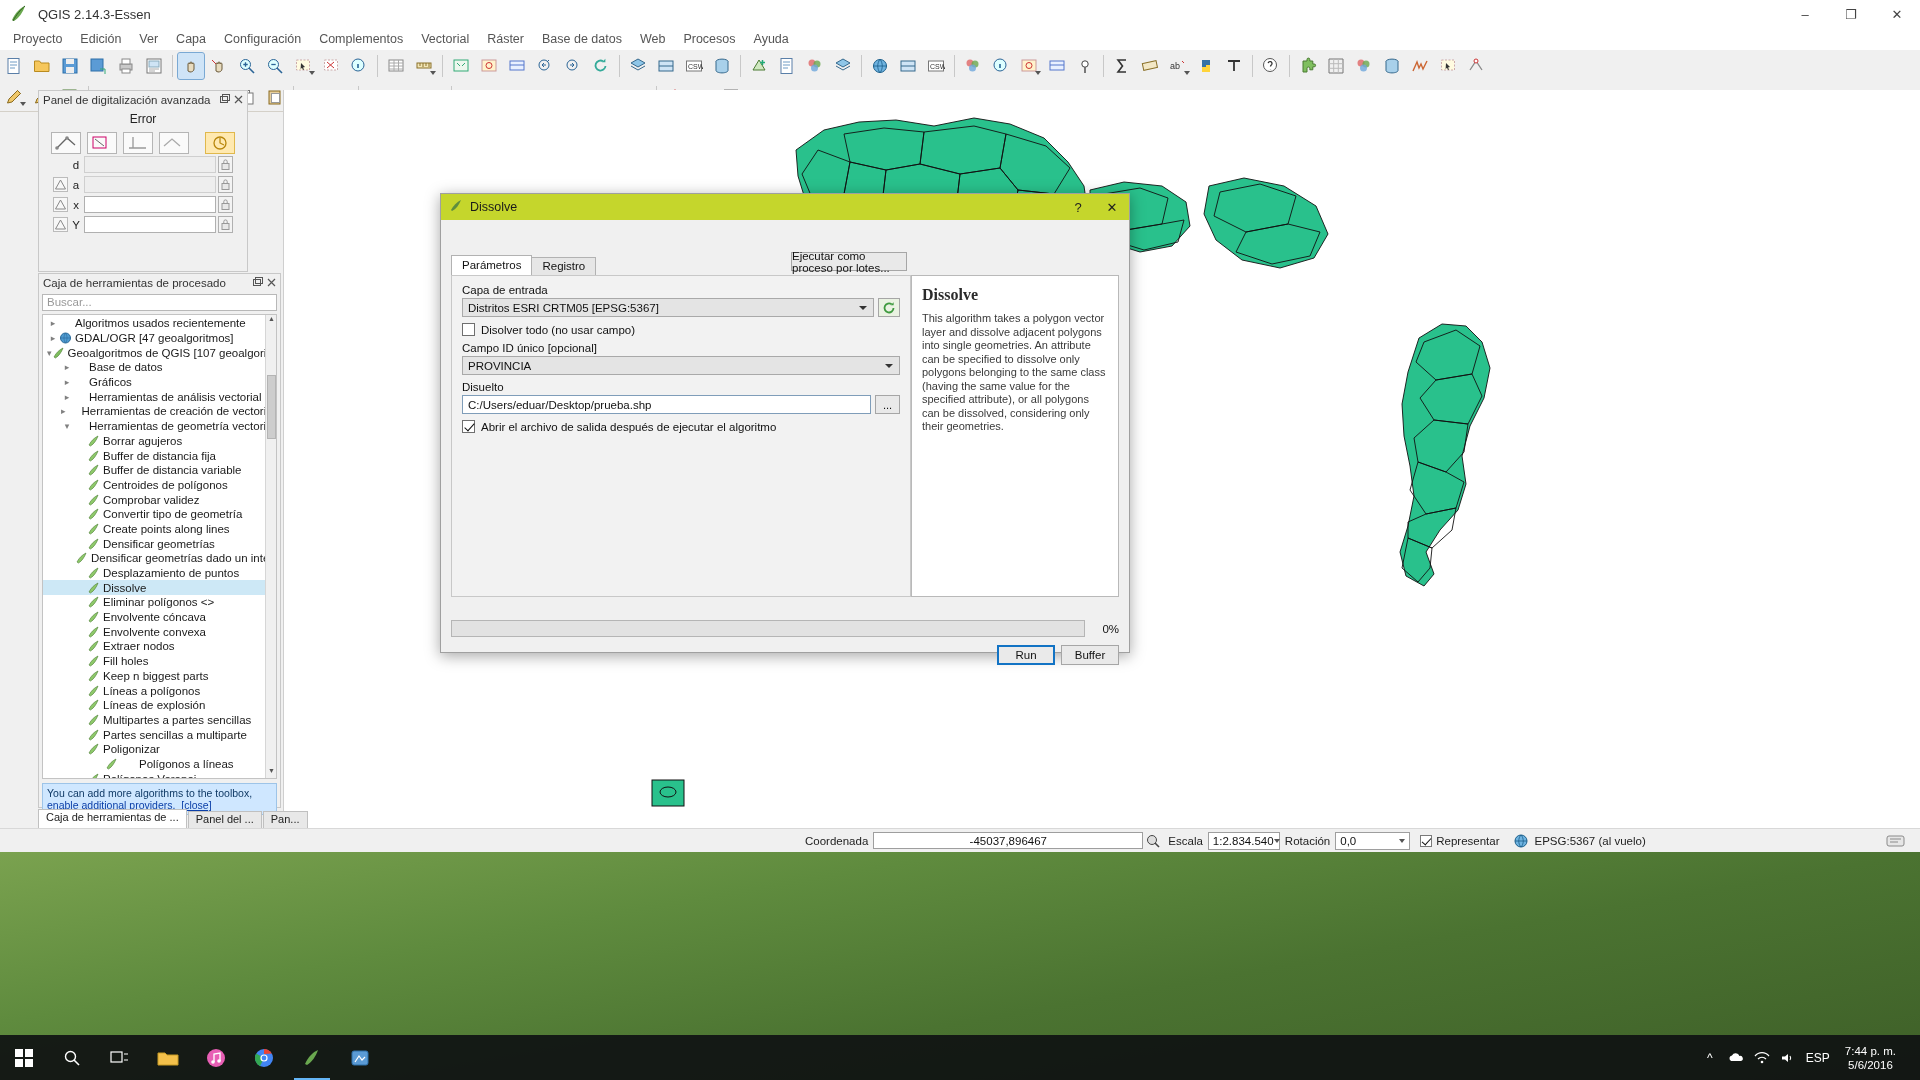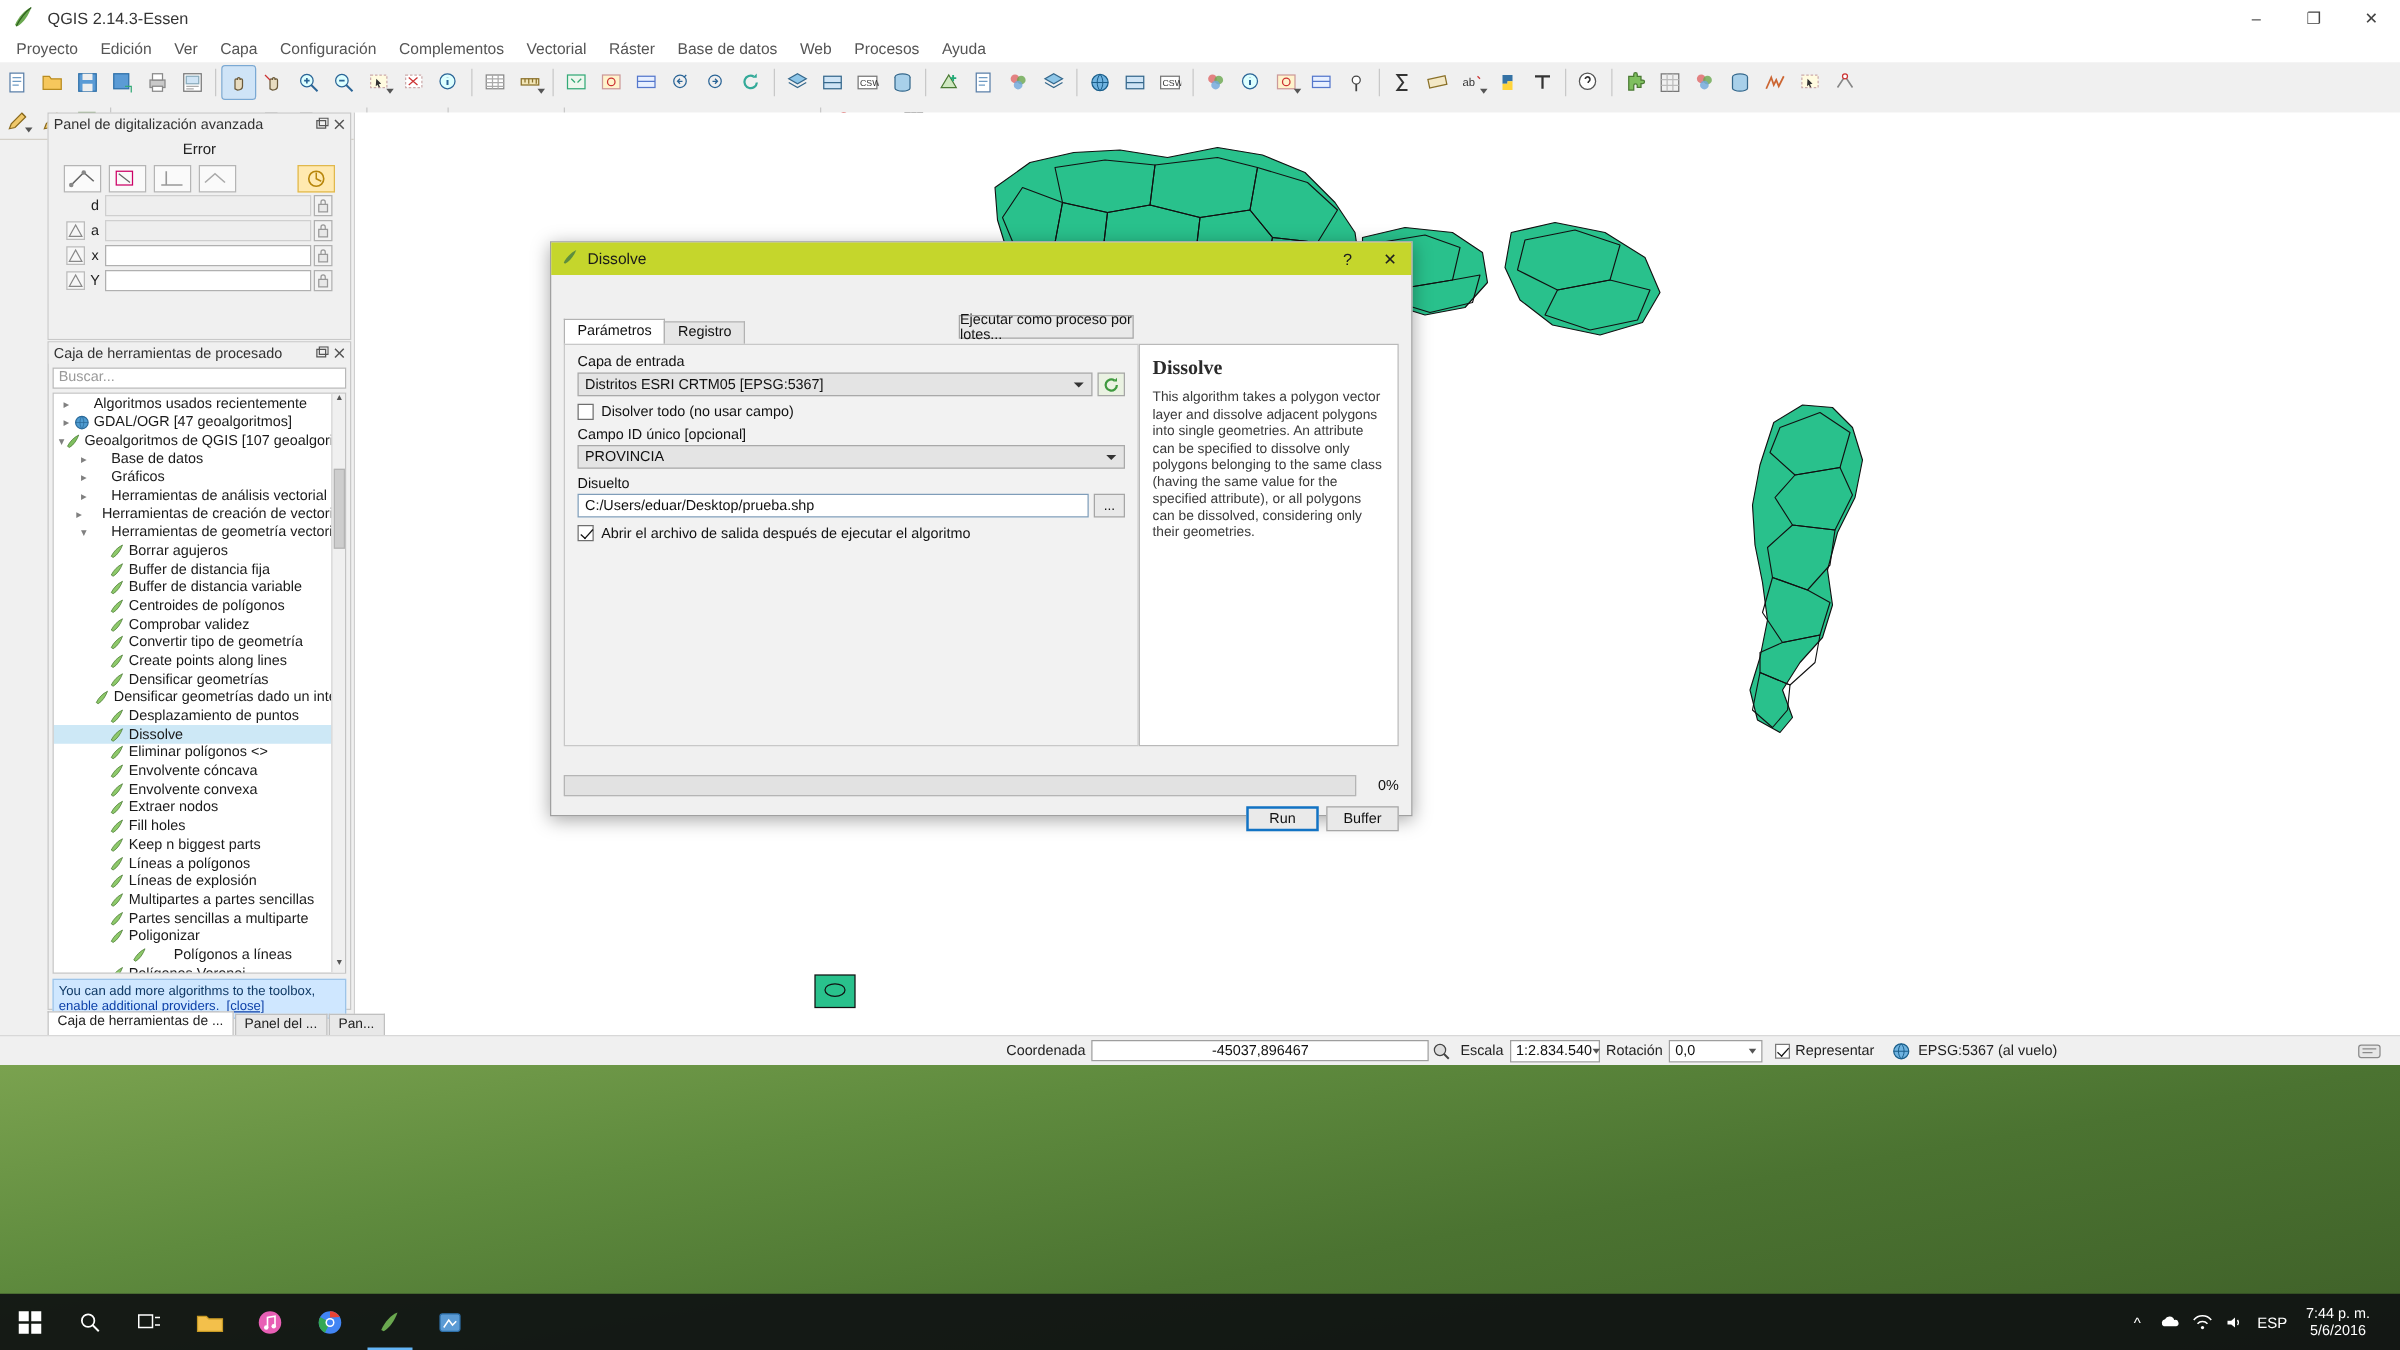--- a/index.html
+++ b/index.html
@@ -38,21 +38,21 @@
       border-top:4px solid #555; position:absolute; right:1px; bottom:4px; }
   .ic { width:18px; height:18px; position:relative; display:block; }
 
   
   .dock { position:absolute; background:#f0f0f0; border:1px solid #c8c8c8; }
   .dock-hdr { height:17px; background:#f0f0f0; display:flex; align-items:center;
       font-size:11.5px; color:#333; padding-left:4px; }
   .dock-hdr .sp { margin-left:auto; display:flex; gap:3px; padding-right:3px; }
   .hdr-b { width:11px;height:11px; position:relative; color:#444; font-size:9px; line-height:11px; text-align:center;}
 
-  #panel-adv { left:38px; top:90px; width:243px; height:182px; }
+  #panel-adv { left:38px; top:90px; width:210px; height:182px; }
   #panel-tool { left:38px; top:273px; width:243px; height:535px; }
 
   .adv-body { background:#f0f0f0; position:relative; height:163px; }
   .adv-error { text-align:center; font-size:12px; color:#222; padding-top:4px; }
   .adv-btnrow { display:flex; gap:6px; padding:6px 12px 0 12px; }
   .adv-btn { width:30px; height:22px; border:1px solid #b5b5b5; background:#fafafa; position:relative;}
   .adv-fieldrow { display:flex; align-items:center; height:19px; margin:1px 14px; }
   .adv-lockA { width:15px;height:15px; border:1px solid #bbb; background:#f7f7f7; position:relative; }
   .adv-lbl { width:16px; text-align:center; font-size:11.5px; color:#222; }
   .adv-inp { flex:1; height:17px; border:1px solid #b0b0b0; background:#fff; }
@@ -111,21 +111,21 @@
   
   #dialog { position:absolute; left:440px; top:193px; width:690px; height:460px;
       background:#f0f0f0; border:1px solid #a0a0a0; box-shadow:0 3px 14px rgba(0,0,0,0.35); }
   .dlg-title { height:26px; background:#c5d62c; display:flex; align-items:center; padding-left:8px; }
   .dlg-title .t { font-size:12.5px; color:#1a1a1a; margin-left:7px; }
   .dlg-title .btns { margin-left:auto; display:flex; }
   .dlg-tb { width:34px; height:26px; display:flex; align-items:center; justify-content:center;
       font-size:13px; color:#1f1f1f; }
   .dlg-body { position:relative; padding:8px 10px 8px 10px; height:434px; }
 
-  .batchbtn { position:absolute; right:222px; top:32px; width:140px; height:19px;
+  .batchbtn { position:absolute; right:222px; top:32px; width:116px; height:19px;
       border:1px solid #a6a6a6; background:#e9e9e9; font-size:11.5px; color:#111;
       display:flex; align-items:center; justify-content:center; }
 
   .tabstrip { position:absolute; left:10px; top:35px; display:flex; align-items:flex-end; }
   .dtab { height:19px; border:1px solid #b2b2b2; border-bottom:none; background:#e6e6e6;
       font-size:11.5px; color:#111; padding:2px 10px 0 10px; margin-right:-1px; }
   .dtab.active { background:#fff; height:21px; padding-top:3px; border-bottom:1px solid #fff; }
 
   .paramsbox { position:absolute; left:10px; top:55px; width:460px; height:322px;
       background:#f2f2f2; border:1px solid #c8c8c8; padding:8px 10px; }

